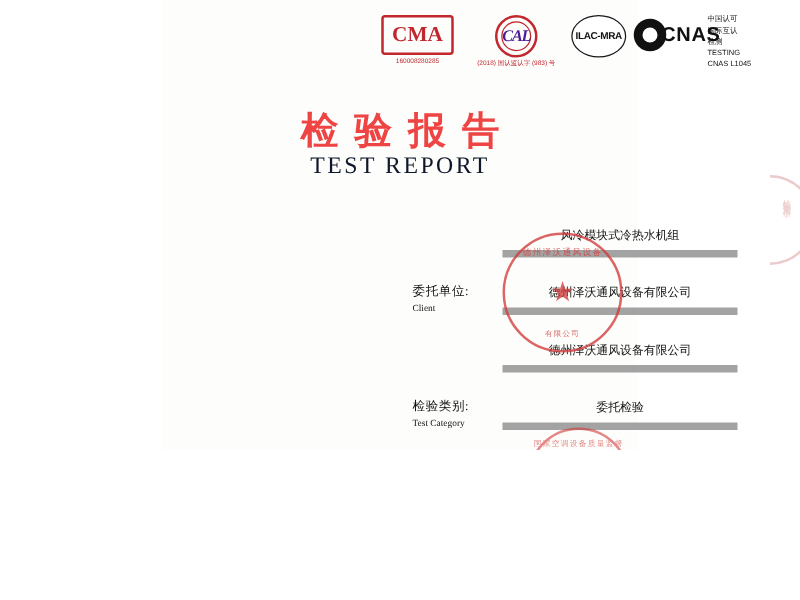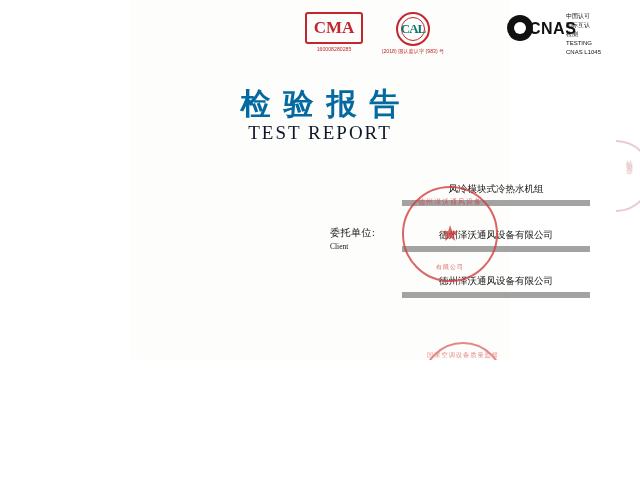--- a/index.html
+++ b/index.html
@@ -56,23 +56,24 @@
     left: 3px; top: 3px; right: 3px; bottom: 3px;
     border: 1px solid #c1272d;
     border-radius: 50%;
   }
   .seal-round .glyph {
     position: absolute;
     left: 0; right: 0; top: 50%;
     transform: translateY(-50%);
     font-size: 13px;
     font-weight: bold;
-    color: #0f766e;
+    color: #4c1d95;
     font-family: "Liberation Serif", serif;
     letter-spacing: -1px;
+    font-style: italic;
   }
   .cma-box {
     width: 58px;
     height: 32px;
     border: 2px solid #c1272d;
     border-radius: 3px;
     margin: 0 auto;
     position: relative;
     box-sizing: border-box;
   }
@@ -156,21 +157,21 @@
   
   .title-cn {
     position: absolute;
     left: 0; right: 0;
     top: 84px;
     text-align: center;
     font-size: 30px;
     letter-spacing: 13px;
     text-indent: 13px;
     font-weight: bold;
-    color: #0369a1;
+    color: #ef4444;
     font-family: "Liberation Serif", serif;
   }
   .title-en {
     position: absolute;
     left: 0; right: 0;
     top: 122px;
     text-align: center;
     font-size: 19px;
     letter-spacing: 2px;
     color: #0f172a;
@@ -421,20 +422,25 @@
       </div>
 
       <div class="logo-block logo-cal">
         <div class="seal-round">
           <span class="inner"></span>
           <span class="glyph">CAL</span>
         </div>
         <div class="logo-caption">(2018) 国认监认字 (983) 号</div>
       </div>
 
+      <div class="logo-block logo-ilac">
+        <div class="ilac-box">
+          <span class="glyph">ILAC-MRA</span>
+        </div>
+      </div>
 
       <div class="logo-block logo-cnas">
         <div class="cnas-wrap">
           <span class="cnas-dot"></span>
           <span class="cnas-text">CNAS</span>
         </div>
       </div>
 
       <div class="logo-block logo-text">
         <div class="rtext">中国认可</div>
@@ -459,20 +465,27 @@
           <div class="label-cn">委托单位:</div>
           <div class="label-en">Client</div>
         </div>
         <div class="field-value">德州泽沃通风设备有限公司</div>
       </div>
 
       <div class="field-row">
         <div class="field-value">德州泽沃通风设备有限公司</div>
       </div>
 
+      <div class="field-row">
+        <div class="field-label">
+          <div class="label-cn">检验类别:</div>
+          <div class="label-en">Test Category</div>
+        </div>
+        <div class="field-value">委托检验</div>
+      </div>
     </div>
 
     <div class="footer-rule"></div>
     <div class="footer">
       <div class="footer-cn1">中国建筑科学研究院有限公司建筑环境与能源检测中心</div>
       <div class="footer-en1">Building Environment and Energy Testing Center of CABR</div>
       <div class="footer-cn2">国家空调设备质量监督检验中心</div>
       <div class="footer-en2">National Center of Quality Supervision and Inspection and Testing for Air Conditioning Equipment</div>
     </div>
 

